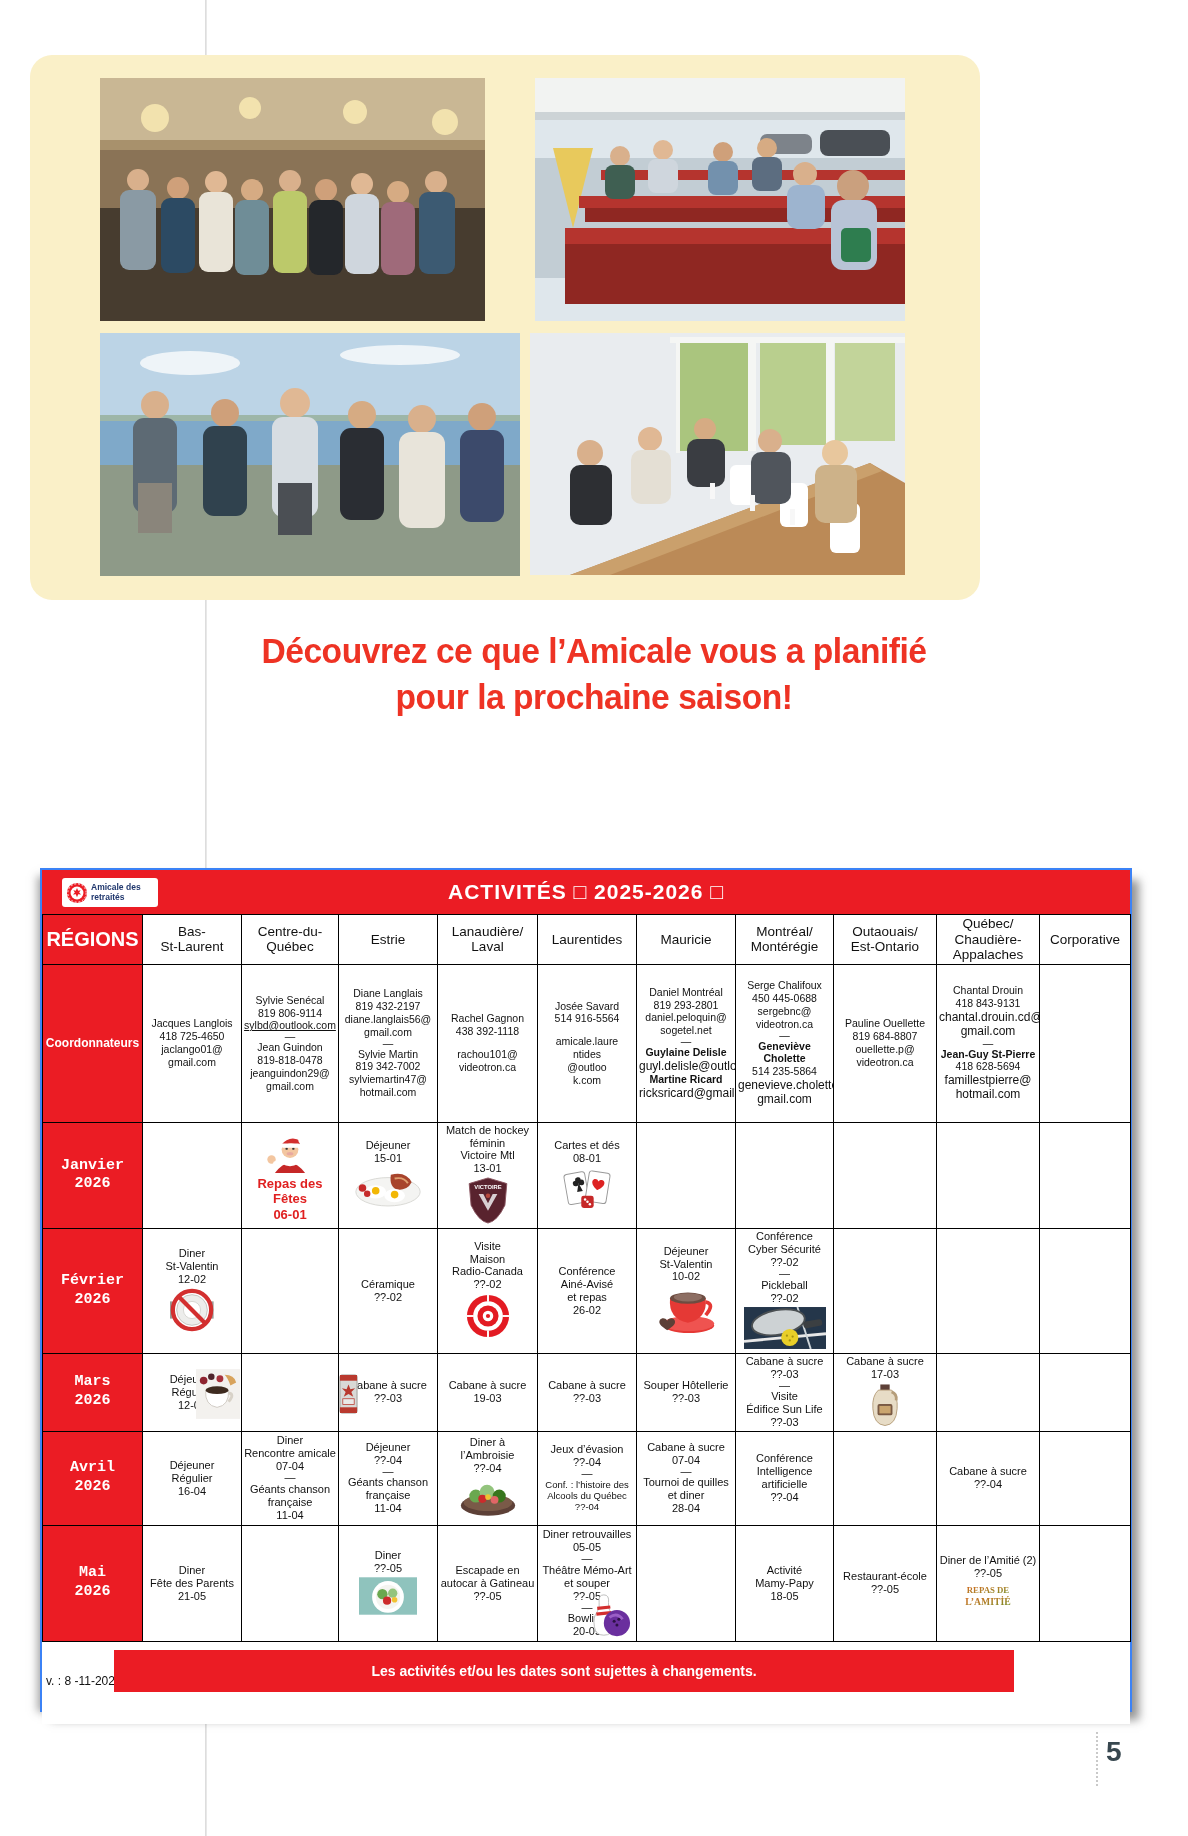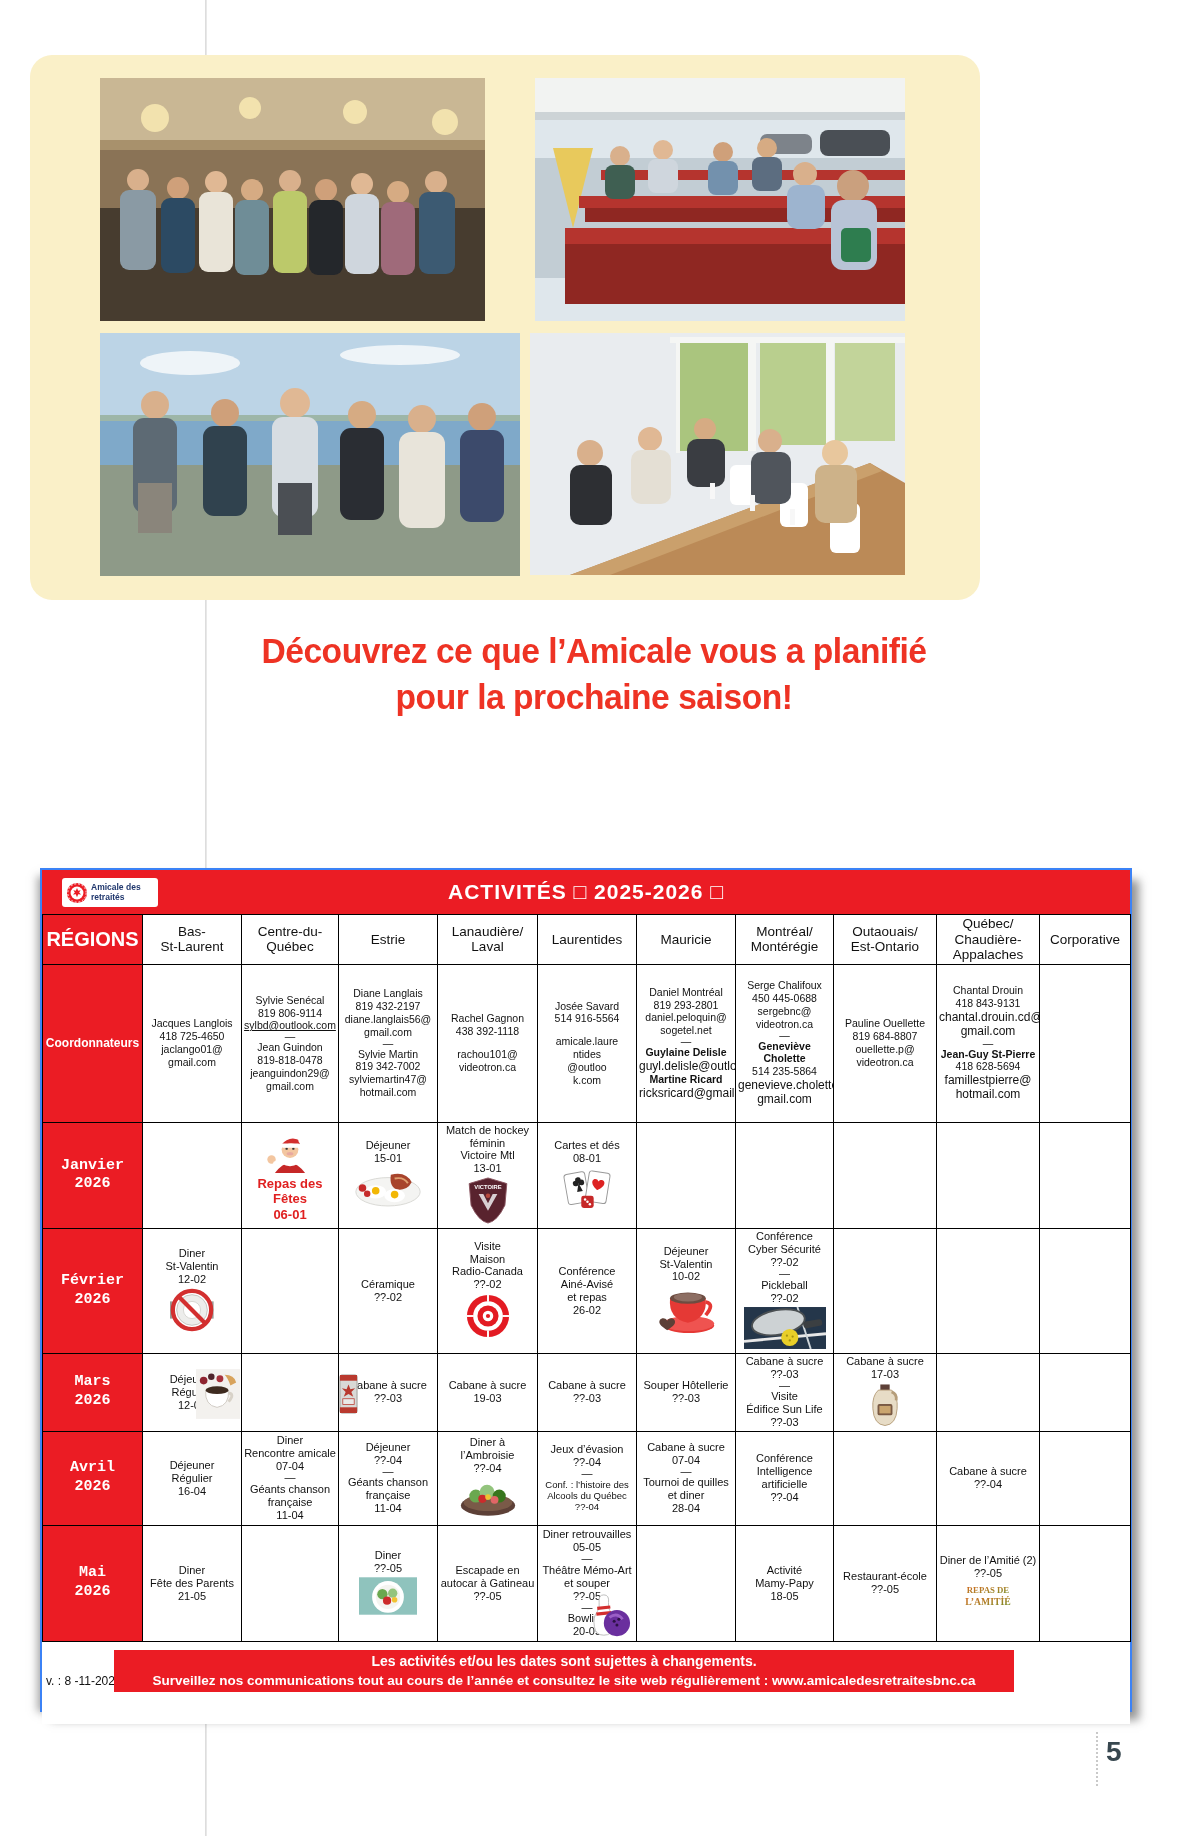--- a/index.html
+++ b/index.html
@@ -671,19 +671,18 @@
               </svg></span></td>
           <td class="act"></td>
         </tr>
       </tbody>
   </table>
 
   <div class="footer-row">
     <div class="version">v. : 8 -11-2025</div>
     <div class="notice">
       <div class="n1">Les activités et/ou les dates sont sujettes à changements.</div>
-      <div class="n2">Surveillez nos communications tout au cours de l’année et consultez le site web régulièrement : www.amicaledesretraitesbnc.ca</div>
     </div>
   </div>
 </div>
 
 <div class="pn-sep"></div>
 <div class="page-number">5</div>
 
 </body></html>

